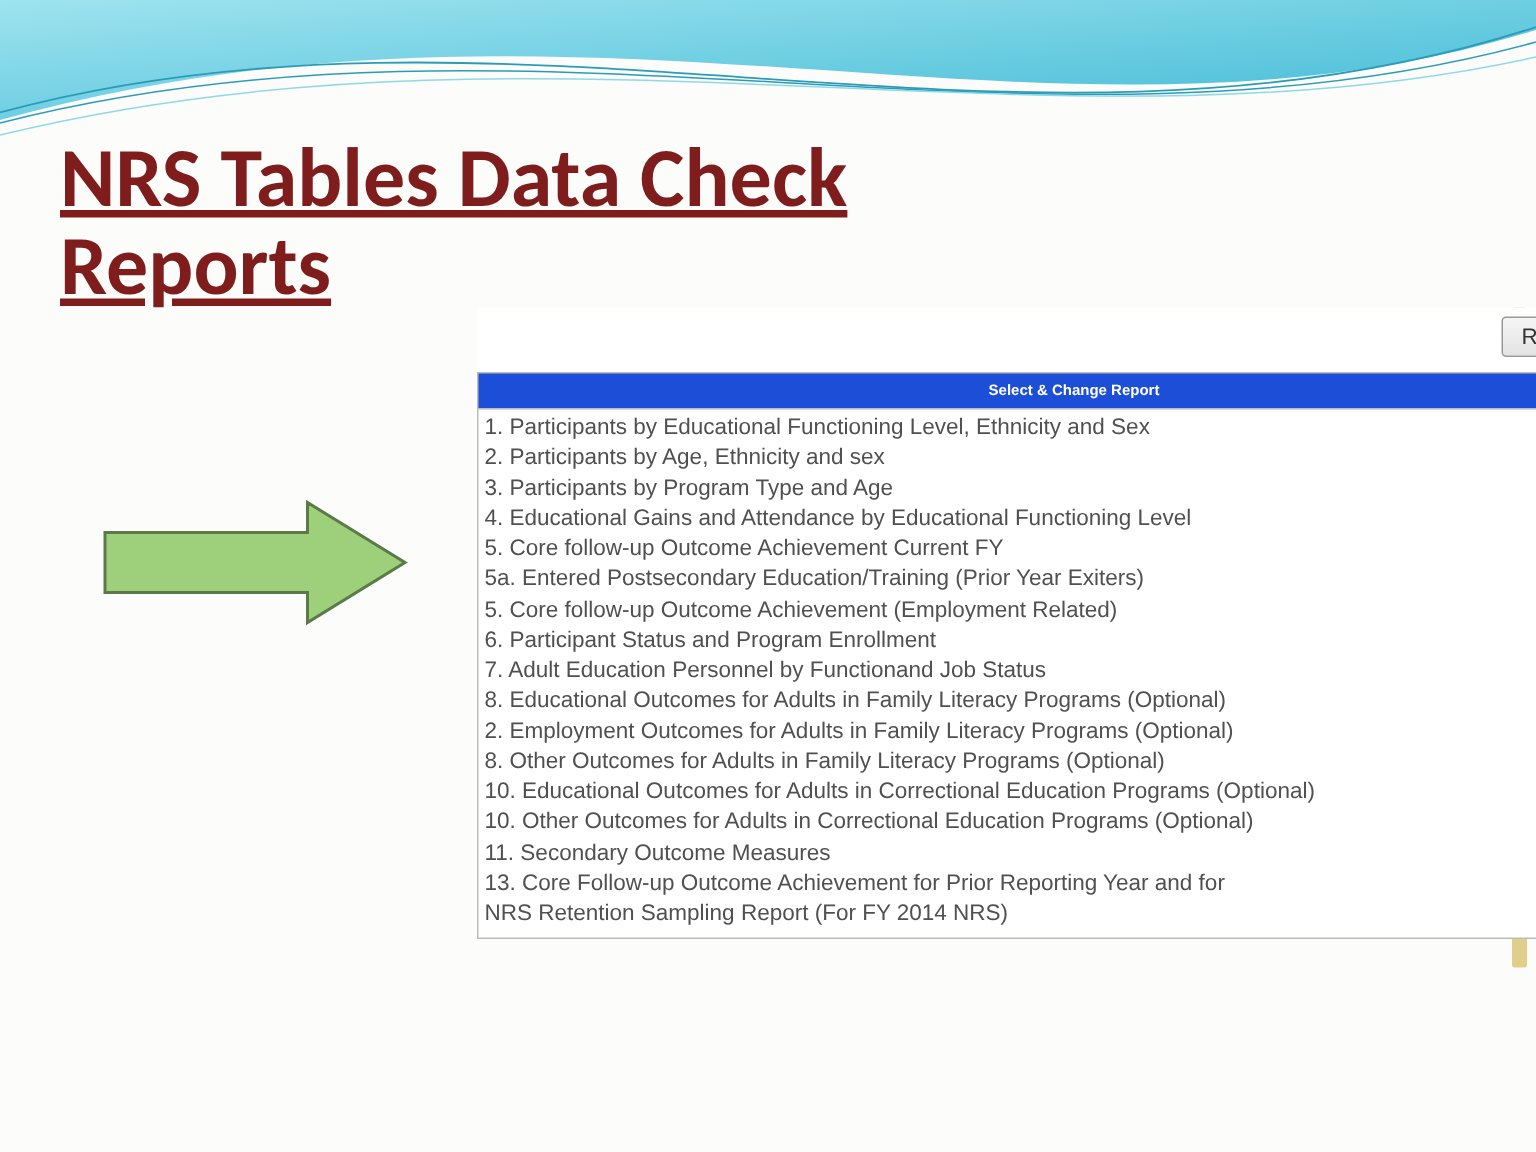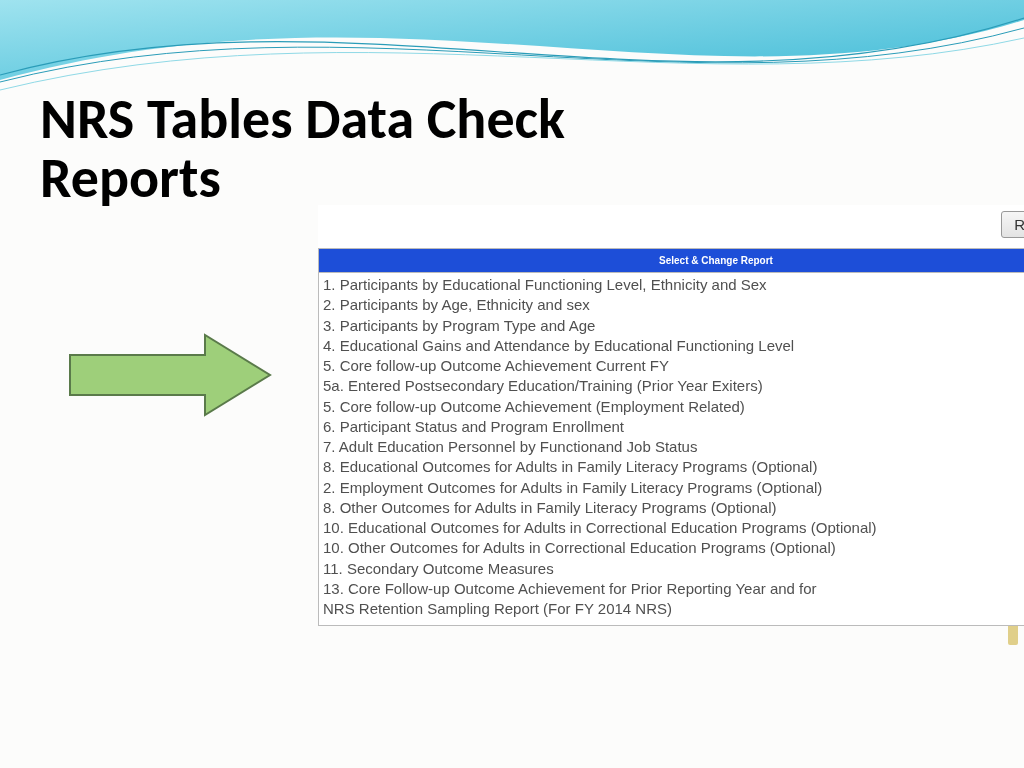--- a/index.html
+++ b/index.html
@@ -15,23 +15,24 @@
     top: 0; left: 0;
     width: 1024px; height: 180px;
     pointer-events: none;
   }
   .title {
     position: absolute;
     top: 90px;
     left: 40px;
     font-size: 56px;
     font-weight: 700;
-    color: #000000;
+    color: #7f1d1d;
     line-height: 1.05;
     max-width: 600px;
+    text-decoration: underline;
   }
   .arrow {
     position: absolute;
     top: 330px;
     left: 65px;
     width: 210px;
     height: 90px;
   }
   .report-panel {
     position: absolute;

